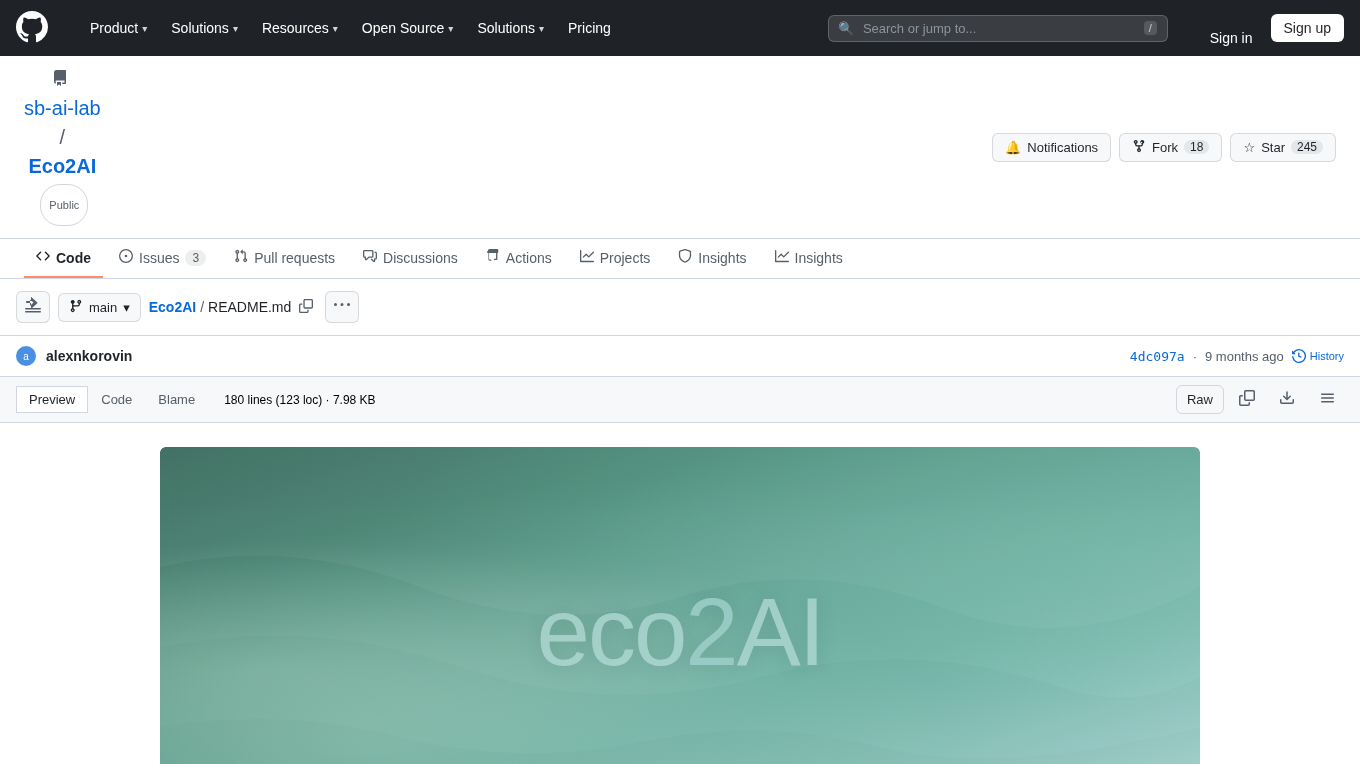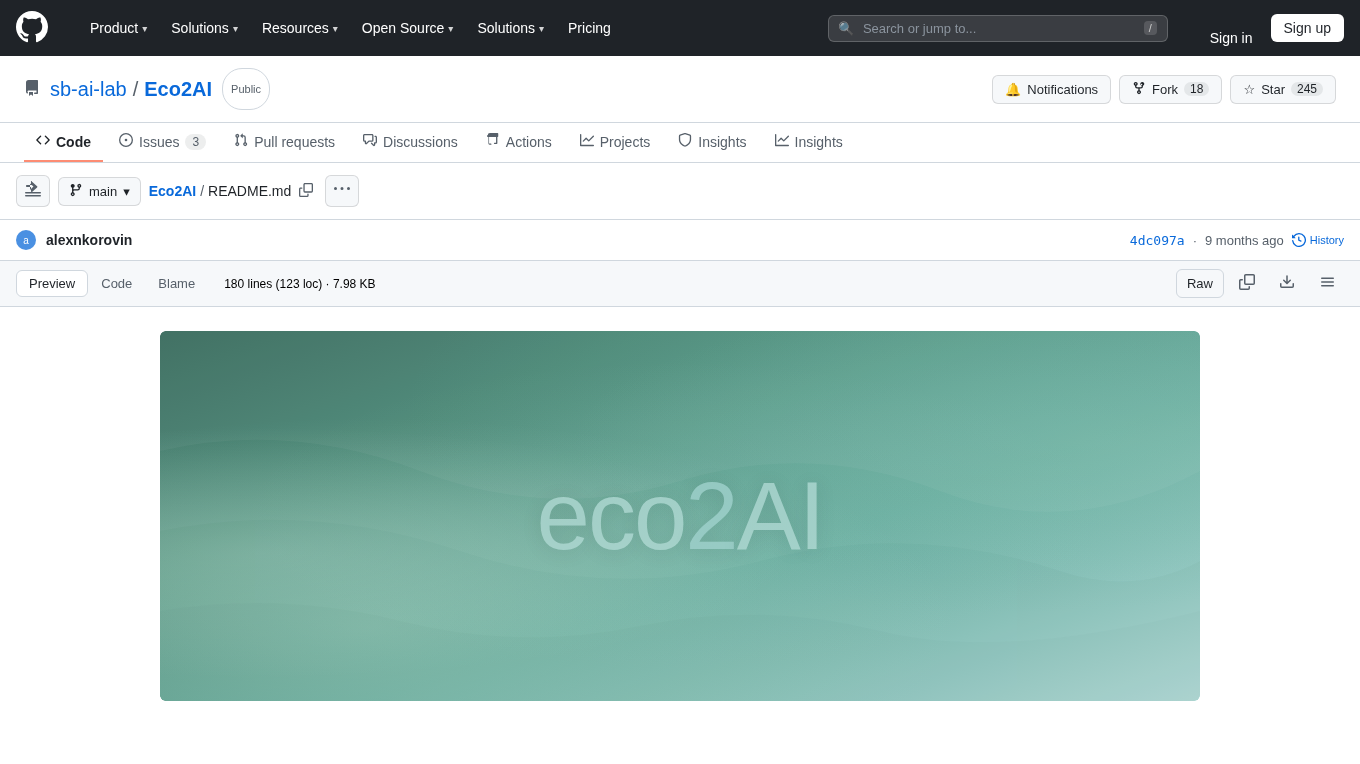--- a/index.html
+++ b/index.html
@@ -38,21 +38,21 @@
     .btn-signup {
       color: #1f2328; background: #fff; border: 1px solid rgba(255,255,255,0.3);
       border-radius: 6px; padding: 5px 12px; font-size: 14px; cursor: pointer; font-weight: 500;
     }
 
     
     .repo-header {
       display: flex; align-items: center; justify-content: space-between;
       padding: 12px 24px; border-bottom: 1px solid #d0d7de; background: #fff;
     }
-    .repo-breadcrumb { display: flex; align-items: center; gap: 6px; font-size: 20px; }
+    .repo-breadcrumb { display: flex; align-items: center; gap: 6px; font-size: 20px; flex-direction: column; }
     .repo-breadcrumb .owner-link { color: #0969da; text-decoration: none; font-weight: 400; }
     .repo-breadcrumb .sep { color: #57606a; }
     .repo-breadcrumb .repo-name { color: #0969da; font-weight: 600; }
     .repo-breadcrumb .badge {
       font-size: 11px; font-weight: 500; color: #57606a; border: 1px solid #d0d7de;
       border-radius: 20px; padding: 14px 8px; margin-left: 4px;
     }
     .repo-icon { color: #57606a; margin-right: 4px; }
     .repo-actions { display: flex; gap: 8px; }
     .repo-action-btn {
@@ -128,21 +128,21 @@
     }
 
     
     .file-content-header {
       display: flex; align-items: center; padding: 8px 16px; background: #f6f8fa;
       border-bottom: 1px solid #d0d7de; gap: 8px;
     }
     .file-view-tabs { display: flex; gap: 0; }
     .file-view-tab {
       padding: 5px 12px; font-size: 13px; cursor: pointer; background: transparent;
-      border: 1px solid transparent; border-radius: 6px; font-weight: 500; color: #57606a;
+      border: 1px solid transparent; border-radius: 0; font-weight: 500; color: #57606a;
     }
     .file-view-tab.active { background: #fff; border-color: #d0d7de; color: #1f2328; }
     .file-meta { color: #000000; font-size: 12px; margin-left: 8px; }
     .file-actions { margin-left: auto; display: flex; gap: 6px; }
     .file-action-btn {
       padding: 4px 8px; background: transparent; border: 1px solid transparent;
       border-radius: 6px; cursor: pointer; color: #57606a; font-size: 14px;
     }
     .raw-btn {
       padding: 5px 10px; background: transparent; border: 1px solid #d0d7de;

